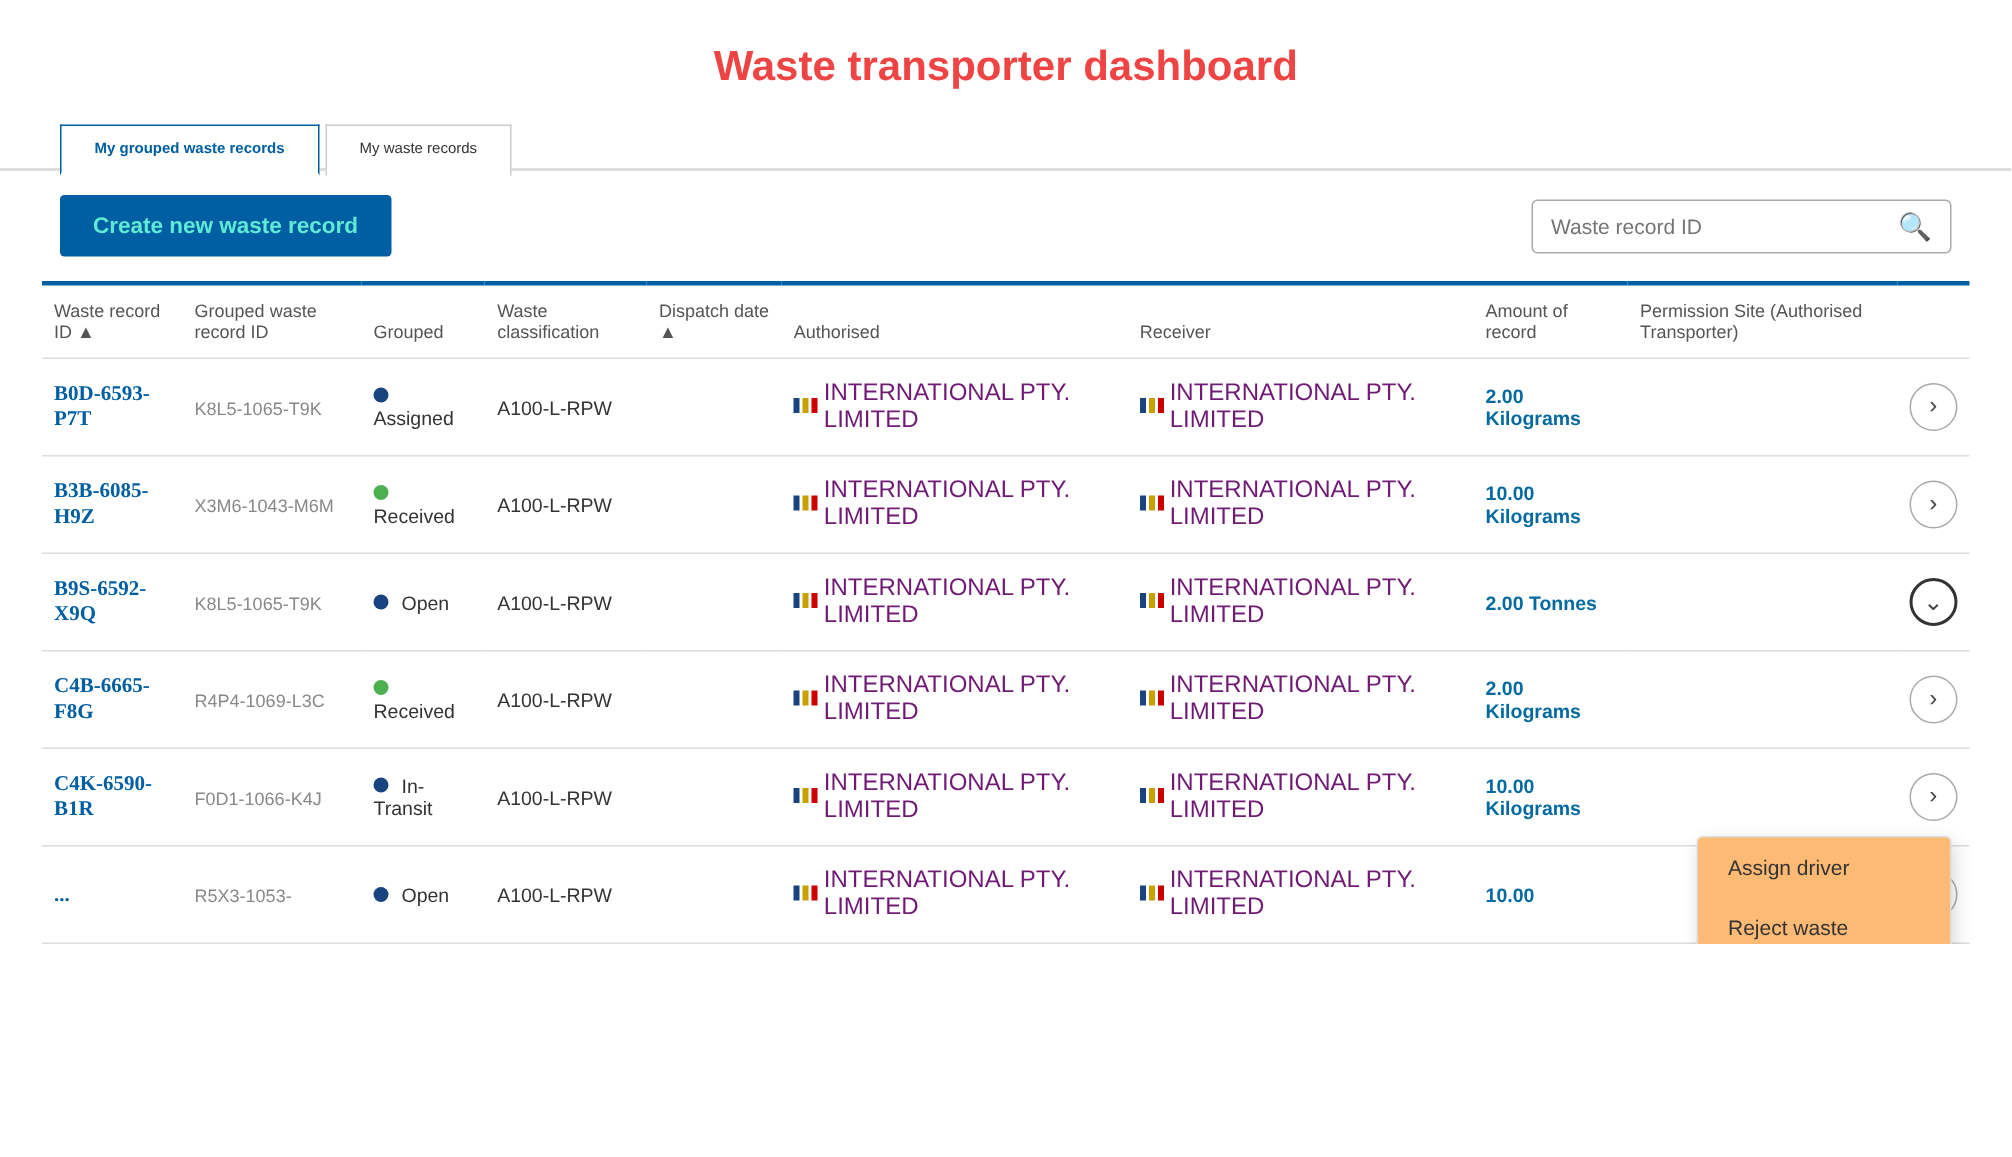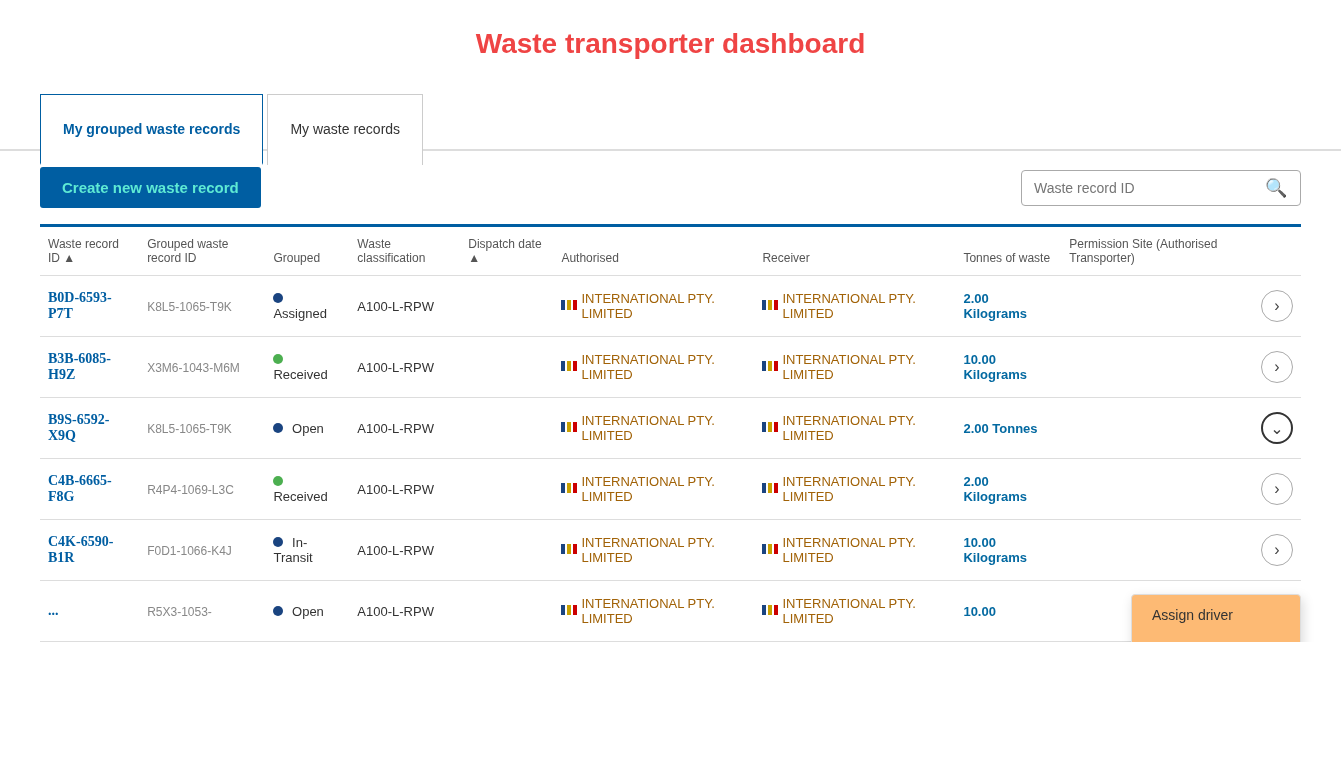--- a/index.html
+++ b/index.html
@@ -13,29 +13,29 @@
       color: #ef4444;
     }
 
     .tabs {
       display: flex;
       border-bottom: 2px solid #ddd;
       padding: 0 40px;
     }
 
     .tab {
-      padding: 26px 22px;
+      padding: 10px 22px;
       cursor: pointer;
-      font-size: 14px;
+      font-size: 10px;
       color: #333;
       border: 1px solid transparent;
       border-bottom: none;
       margin-right: 4px;
       position: relative;
-      top: 16px;
+      top: 5px;
       background: #fff;
     }
 
     .tab.active {
       background: #fff;
       border-color: #005ea2;
       border-bottom: 2px solid #fff;
       color: #005ea2;
       font-weight: 600;
     }
@@ -80,21 +80,21 @@
       color: #888;
     }
 
     .search-icon {
       color: #005ea2;
       font-size: 18px;
       cursor: pointer;
     }
 
     .table-container {
-      padding: 0 40px;
+      padding: 0 28px;
       position: relative;
       overflow-x: auto;
     }
 
     table {
       width: 100%;
       border-collapse: collapse;
       border-top: 3px solid #005ea2;
     }
 
@@ -146,22 +146,22 @@
     .dot-received { background: #4caf50; }
     .dot-open { background: #1a4480; }
     .dot-intransit { background: #1a4480; }
 
     .amount {
       color: #0369a1;
       font-weight: 600;
     }
 
     .company-cell {
-      font-size: 13px;
-      color: #a16207;
+      font-size: 16px;
+      color: #701a75;
     }
 
     .company-logo {
       display: inline-flex;
       flex-direction: column;
       align-items: center;
       margin-right: 4px;
     }
 
     .logo-bar {
@@ -243,21 +243,21 @@
           Waste record ID <span class="sort-arrow">▲</span>
         </th>
         <th>Grouped waste record ID</th>
         <th>Grouped</th>
         <th>Waste classification</th>
         <th class="sortable">
           Dispatch date <span class="sort-arrow">▲</span>
         </th>
         <th>Authorised</th>
         <th>Receiver</th>
-        <th>Tonnes of waste</th>
+        <th>Amount of record</th>
         <th>Permission Site (Authorised Transporter)</th>
         <th></th>
       </tr>
     </thead>
     <tbody id="table-body">
     <tr>
     <td><span class="record-id">B0D-6593-P7T</span></td>
     <td><span class="grouped-id">K8L5-1065-T9K</span></td>
     <td>
       <span class="status-dot dot-assigned"></span>

